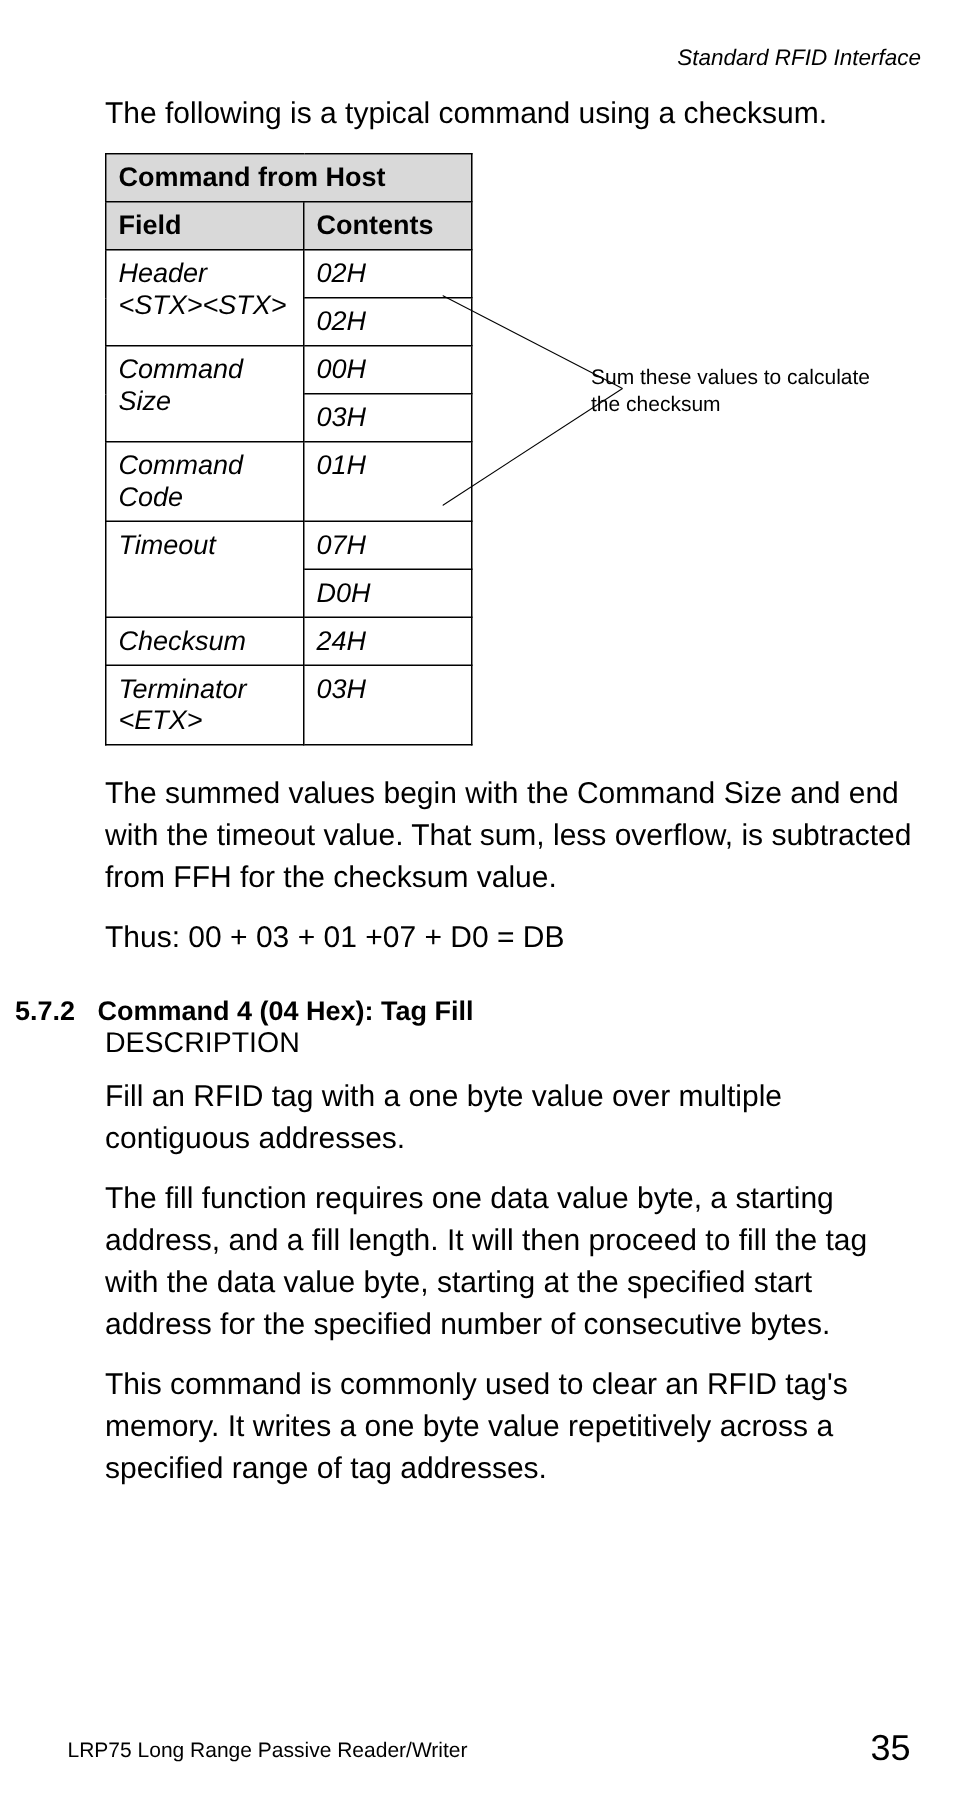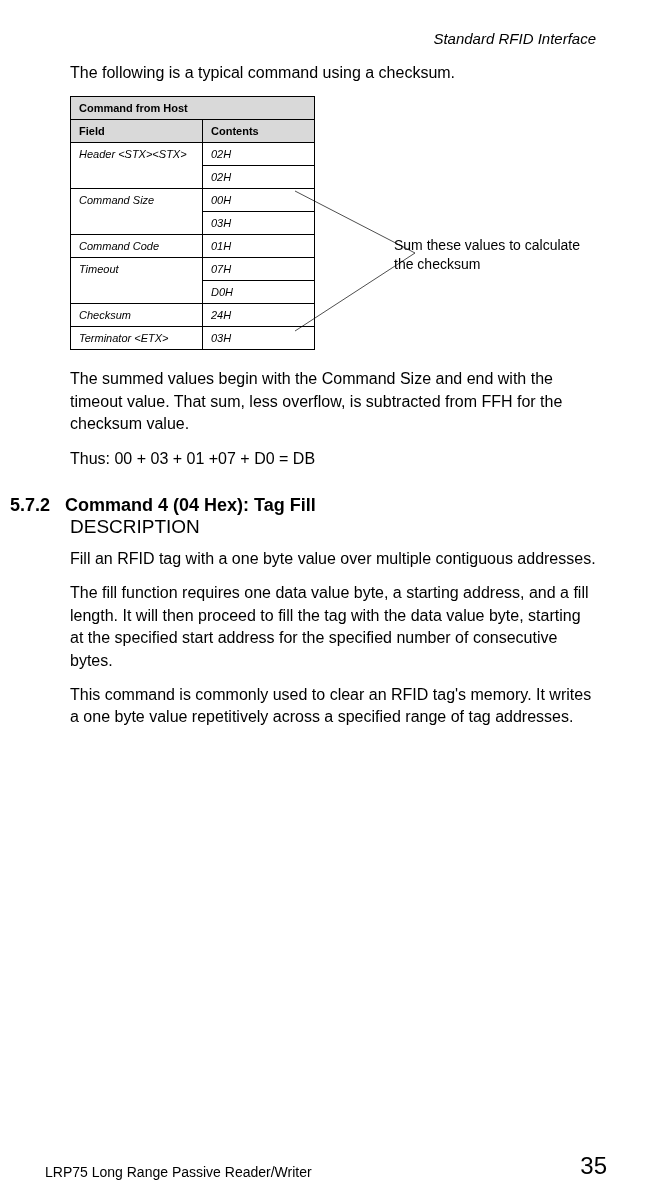--- a/index.html
+++ b/index.html
@@ -7,45 +7,45 @@
     width: 652px;
     height: 1200px;
     margin: 0;
     padding: 0;
     background: #fff;
     color: #000;
     box-sizing: border-box;
     position: relative;
   }
   .page {
-    padding: 30px 56px 0 70px;
+    padding: 30px 38px 0 70px;
     box-sizing: border-box;
   }
   .page-header {
     text-align: right;
     font-style: italic;
     font-size: 15px;
     margin-bottom: 15px;
   }
   .example-label {
     font-size: 15px;
     margin-bottom: 12px;
   }
   .body-text {
-    font-size: 16px;
+    font-size: 20px;
     line-height: 1.4;
     margin-bottom: 12px;
   }
   .table-wrap {
     position: relative;
     margin-bottom: 18px;
   }
   table.cmd {
     border-collapse: collapse;
-    font-size: 11px;
+    font-size: 18px;
   }
   table.cmd td, table.cmd th {
     border: 1px solid #000;
     padding: 5px 8px;
     text-align: left;
     vertical-align: top;
   }
   .hdr {
     background: #d9d9d9;
     font-weight: bold;
@@ -80,21 +80,21 @@
     font-size: 19px;
     margin-bottom: 10px;
   }
   .footer {
     position: absolute;
     bottom: 20px;
     left: 45px;
     right: 45px;
     display: flex;
     justify-content: space-between;
-    align-items: flex-end;
+    align-items: center;
     font-size: 14px;
   }
   .footer .pagenum {
     font-size: 24px;
   }
 </style>
 </head>
 <body>
 
 <div class="page">

